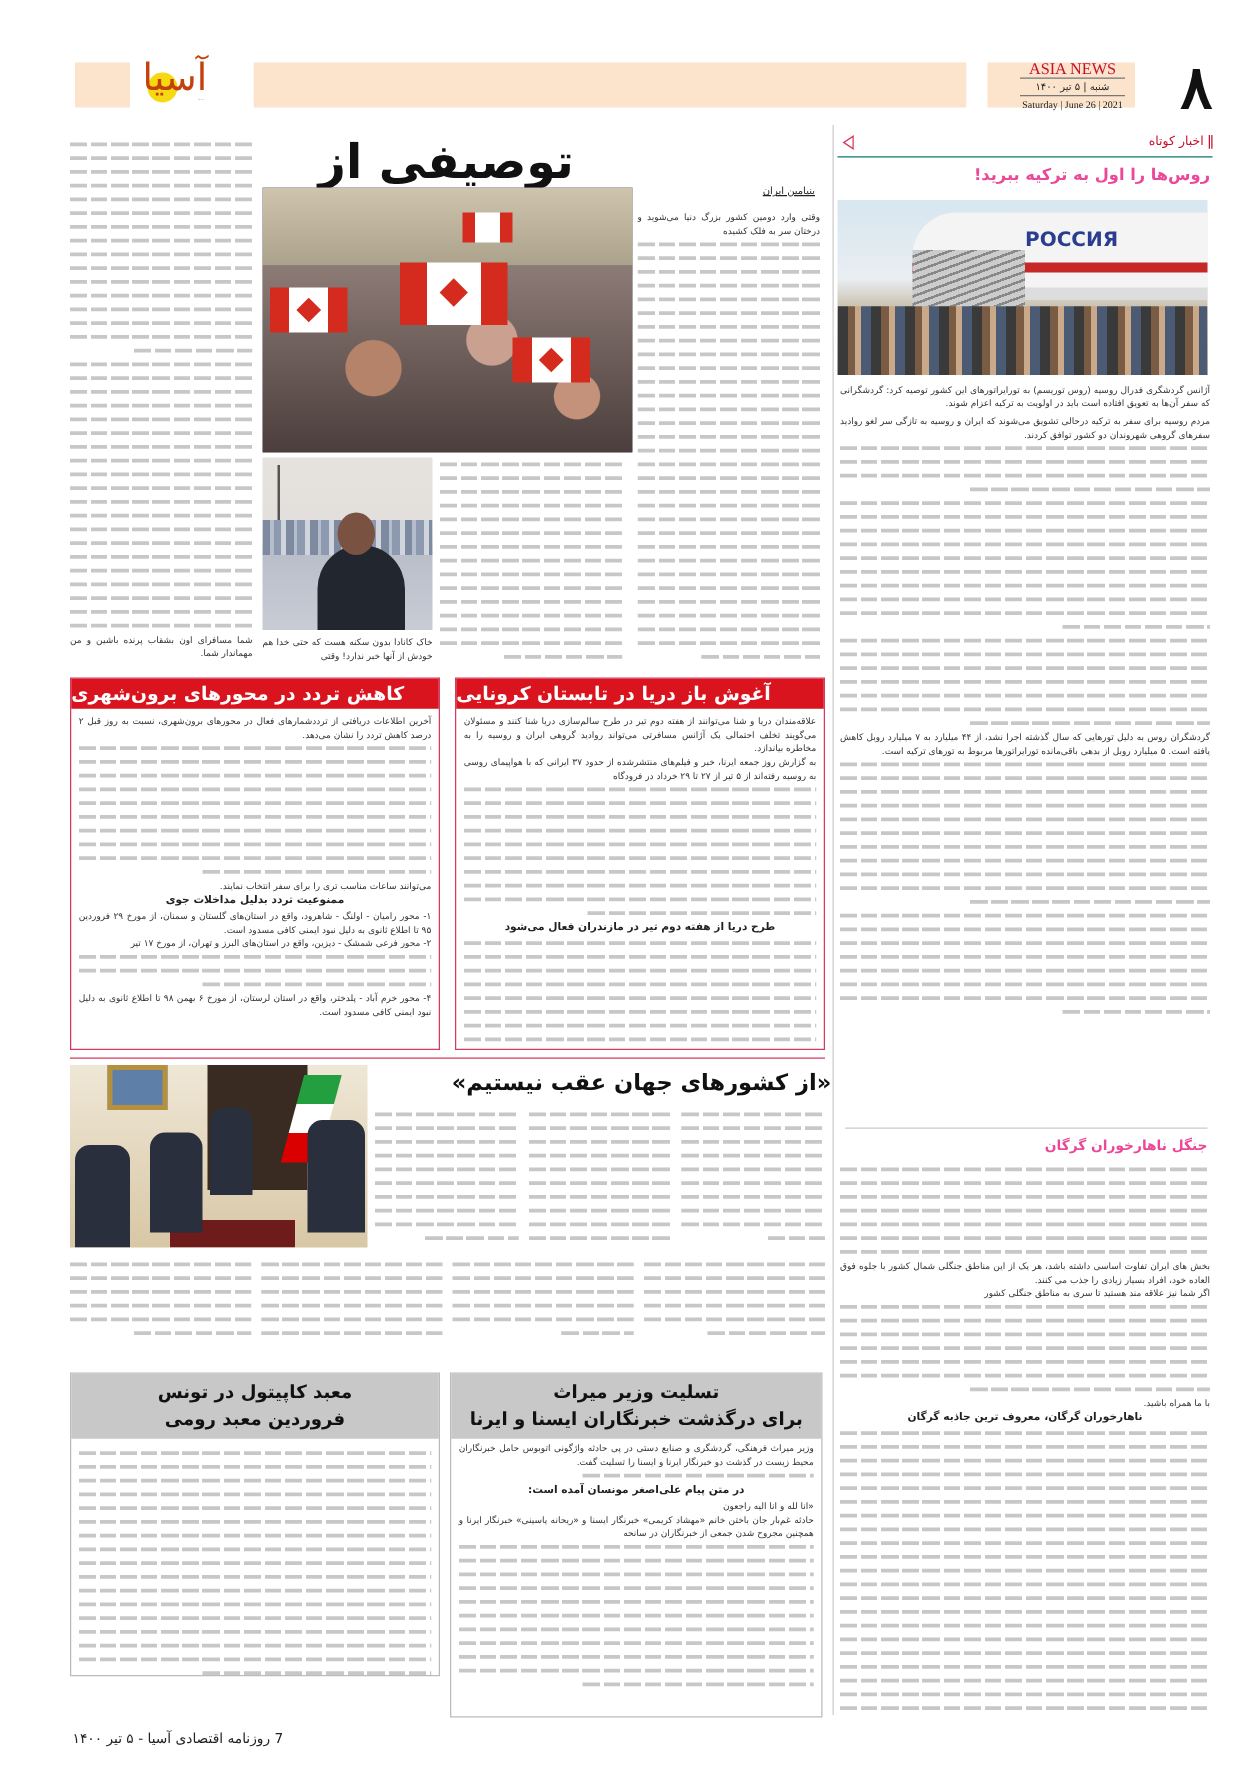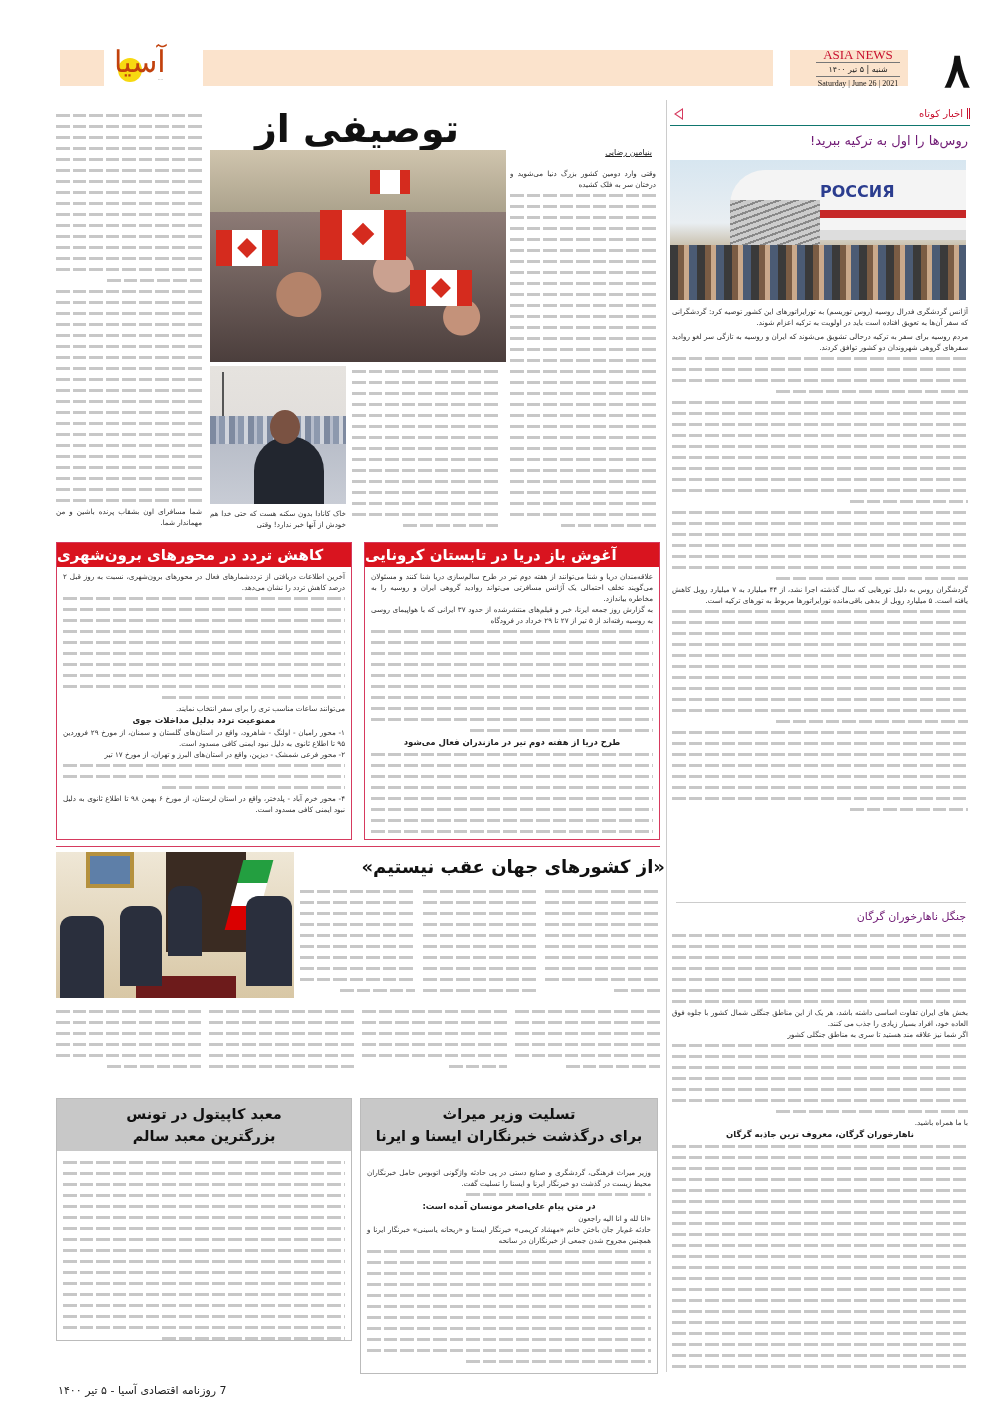--- a/index.html
+++ b/index.html
@@ -22,21 +22,21 @@
   .logo{top:44px;left:108px;width:80px;height:46px;background:#fff}
   .logo .sun{position:absolute;left:10px;top:14px;width:24px;height:24px;border-radius:50%;background:#f7d911}
   .logo .word{position:absolute;left:6px;top:0;font-family:"DejaVu Serif",serif;font-weight:normal;font-size:30px;color:#c2410c;direction:rtl}
   .logo .sub{position:absolute;left:50px;top:32px;font-size:4px;color:#555}
   .col-rule{background:#ccc;width:1px}
   
   .short-head{top:106px;right:22px;width:300px;height:20px;border-bottom:1px solid #0f766e}
   .short-head .lbl{position:absolute;right:0;top:2px;color:#c8102e;font-size:10px;direction:rtl;border-right:3px double #c8102e;padding-right:4px}
   .short-head .tri{position:absolute;left:4px;top:2px;width:0;height:0;border-top:6px solid transparent;border-bottom:6px solid transparent;border-right:9px solid #d63a5e}
   .short-head .tri::after{content:"";position:absolute;left:2px;top:-4px;border-top:4px solid transparent;border-bottom:4px solid transparent;border-right:6px solid #fff}
-  .h-news{font-weight:normal;font-size:13px;direction:rtl;text-align:right;color:#701a75}
+  .h-news{font-weight:bold;font-size:13px;direction:rtl;text-align:right;color:#ec4899}
   .plane{top:160px;right:26px;width:296px;height:140px;background:linear-gradient(180deg,#d7e6f0 0,#e9eef2 45%,#b9a98a 70%,#8c7b62 100%);overflow:hidden}
   .plane .fus{position:absolute;left:60px;top:10px;width:240px;height:70px;border-radius:35px 0 0 35px;background:#f4f4f4;box-shadow:inset 0 -10px 0 #ddd}
   .plane .rus{position:absolute;left:150px;top:22px;font-weight:bold;font-size:16px;color:#2b3d8f}
   .plane .stripe{position:absolute;left:60px;top:50px;width:240px;height:8px;background:#c62828}
   .plane .stairs{position:absolute;left:60px;top:40px;width:90px;height:100px;background:repeating-linear-gradient(160deg,#ccc 0 4px,#888 4px 6px)}
   .plane .crowd{position:absolute;left:0;right:0;bottom:0;height:55px;background:repeating-linear-gradient(90deg,#3a3a3a 0 8px,#7a5c44 8px 14px,#caa98b 14px 19px,#4b5b74 19px 27px)}
   
   .feat-title{top:104px;left:226px;width:262px;font-weight:bold;font-size:38px;line-height:50px;color:#111;direction:rtl;text-align:center;font-family:"DejaVu Sans",sans-serif}
   .author{top:148px;right:340px;font-size:8px;direction:rtl;text-decoration:underline}
   .canada-photo{top:150px;left:210px;width:296px;height:212px;overflow:hidden;background:#6d6e79}
@@ -192,21 +192,21 @@
       <div class="line"></div>
       <div class="line"></div>
       <div class="line"></div>
       <div class="line"></div>
       <div class="line"></div>
       <div class="line"></div>
   </div>
 </div>
 
 <div class="abs feat-title">توصیفی از کانادا</div>
-<div class="abs author">بنیامین رضایی</div>
+<div class="abs author">بنیامین ایران</div>
 <div class="abs body-text" style="top:168px;left:510px;width:146px;height:365px;">
   <div>وقتی وارد دومین کشور بزرگ دنیا می‌شوید و درختان سر به فلک کشیده</div>
   <div class="filler">
     <div class="line"></div>
       <div class="line"></div>
       <div class="line"></div>
       <div class="line"></div>
       <div class="line"></div>
       <div class="line"></div>
       <div class="line"></div>
@@ -465,21 +465,21 @@
         <div class="line short"></div>
       </div>
   </div>
 </div>
 
 <div class="abs greybox" style="top:1098px;left:360px;width:298px;height:276px;">
   <div class="bar">
     <div>تسلیت وزیر میراث</div>
     <div>برای درگذشت خبرنگاران ایسنا و ایرنا</div>
   </div>
-  <div class="body-text" style="padding:16px 6px;height:222px;">
+  <div class="body-text" style="padding:2px 6px;height:222px;">
     <div>وزیر میراث فرهنگی، گردشگری و صنایع دستی در پی حادثه واژگونی اتوبوس حامل خبرنگاران محیط زیست در گذشت دو خبرنگار ایرنا و ایسنا را تسلیت گفت.</div>
     <div class="filler">
         <div class="line short"></div>
       </div>
     <div class="sub-head">در متن پیام علی‌اصغر مونسان آمده است:</div>
     <div>«انا لله و انا الیه راجعون</div>
     <div>حادثه غم‌بار جان باختن خانم «مهشاد کریمی» خبرنگار ایسنا و «ریحانه یاسینی» خبرنگار ایرنا و همچنین مجروح شدن جمعی از خبرنگاران در سانحه</div>
     <div class="filler">
       <div class="line"></div>
         <div class="line"></div>
@@ -492,21 +492,21 @@
         <div class="line"></div>
         <div class="line"></div>
         <div class="line short"></div>
     </div>
   </div>
 </div>
 
 <div class="abs greybox" style="top:1098px;left:56px;width:296px;height:243px;">
   <div class="bar">
     <div>معبد کاپیتول در تونس</div>
-    <div>بزرگترین معبد سالم</div>
+    <div>فروردین معبد رومی</div>
   </div>
   <div class="body-text" style="padding:6px 6px;height:222px;">
     <div class="filler">
       <div class="line"></div>
         <div class="line"></div>
         <div class="line"></div>
         <div class="line"></div>
         <div class="line"></div>
         <div class="line"></div>
         <div class="line"></div>

